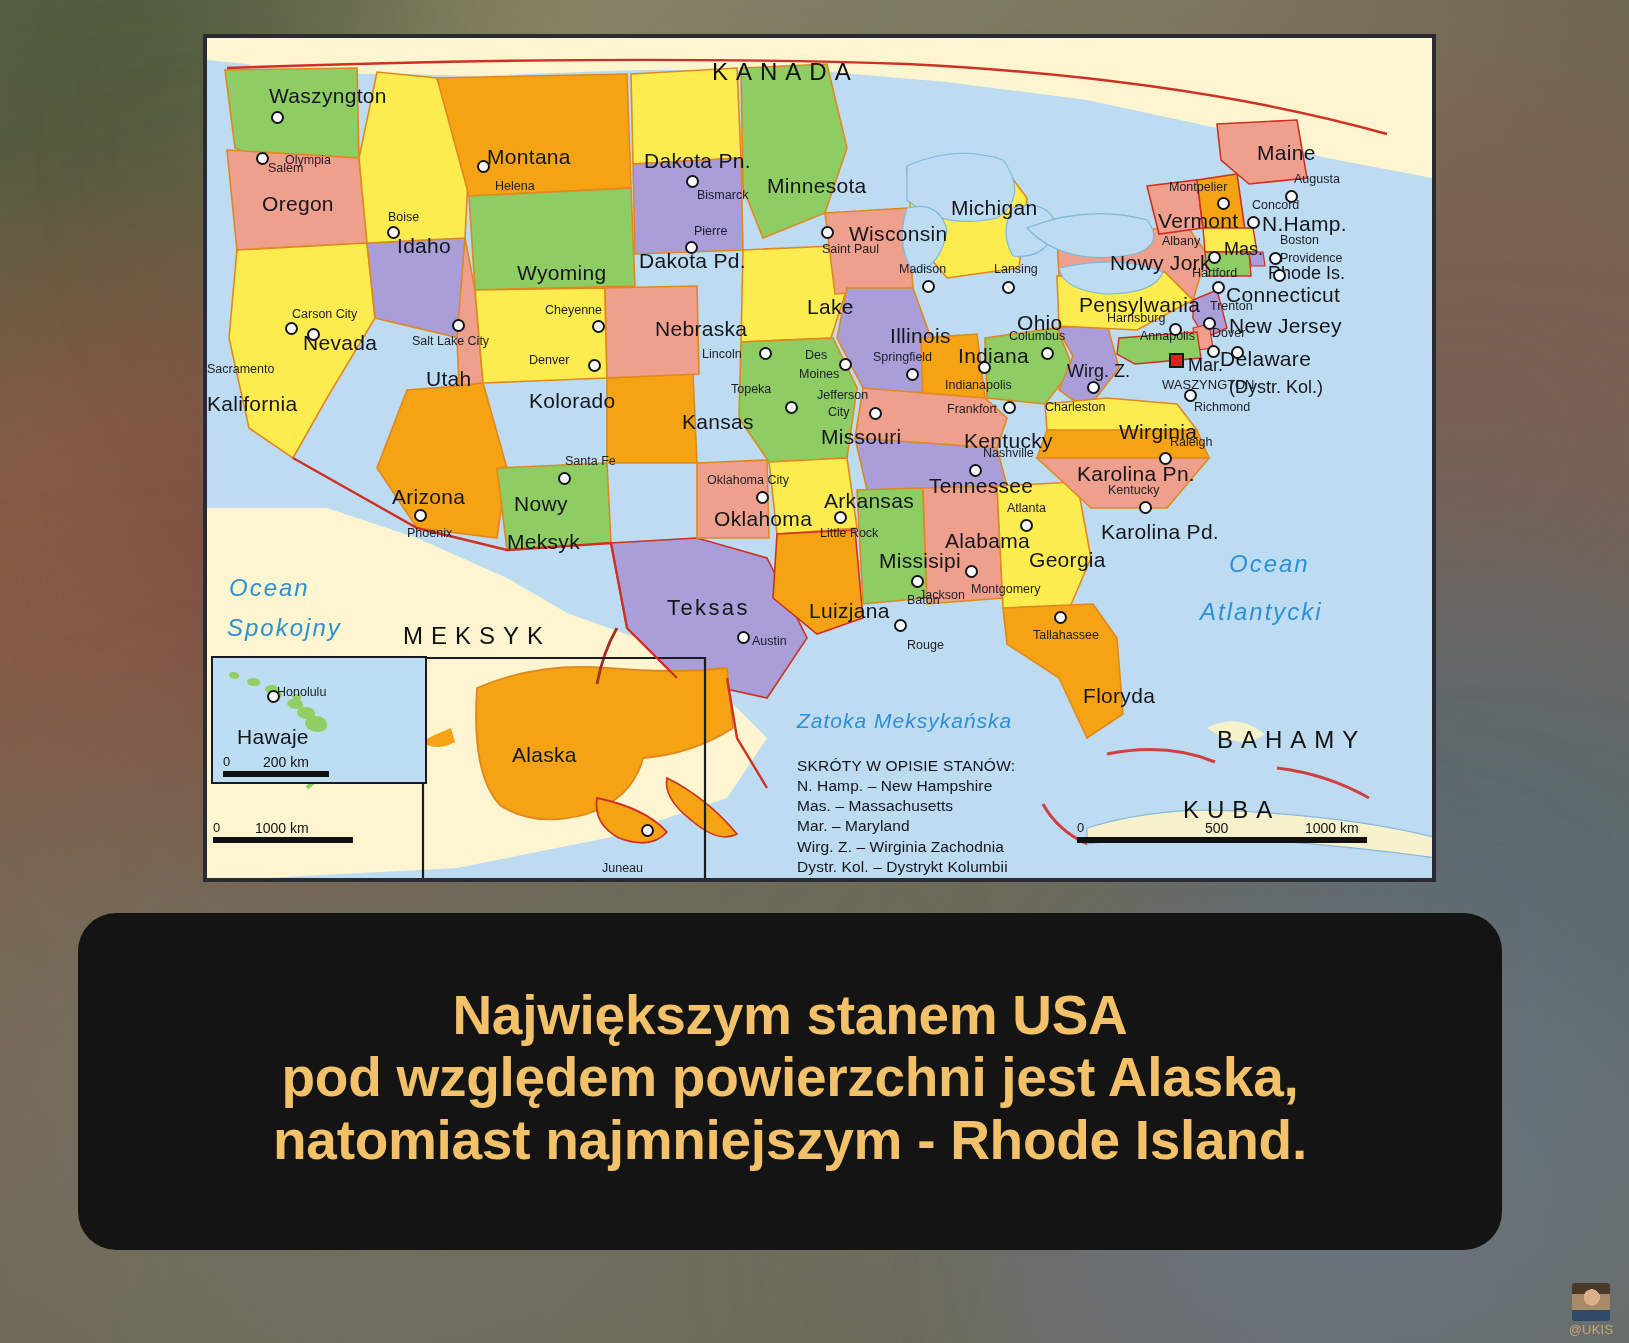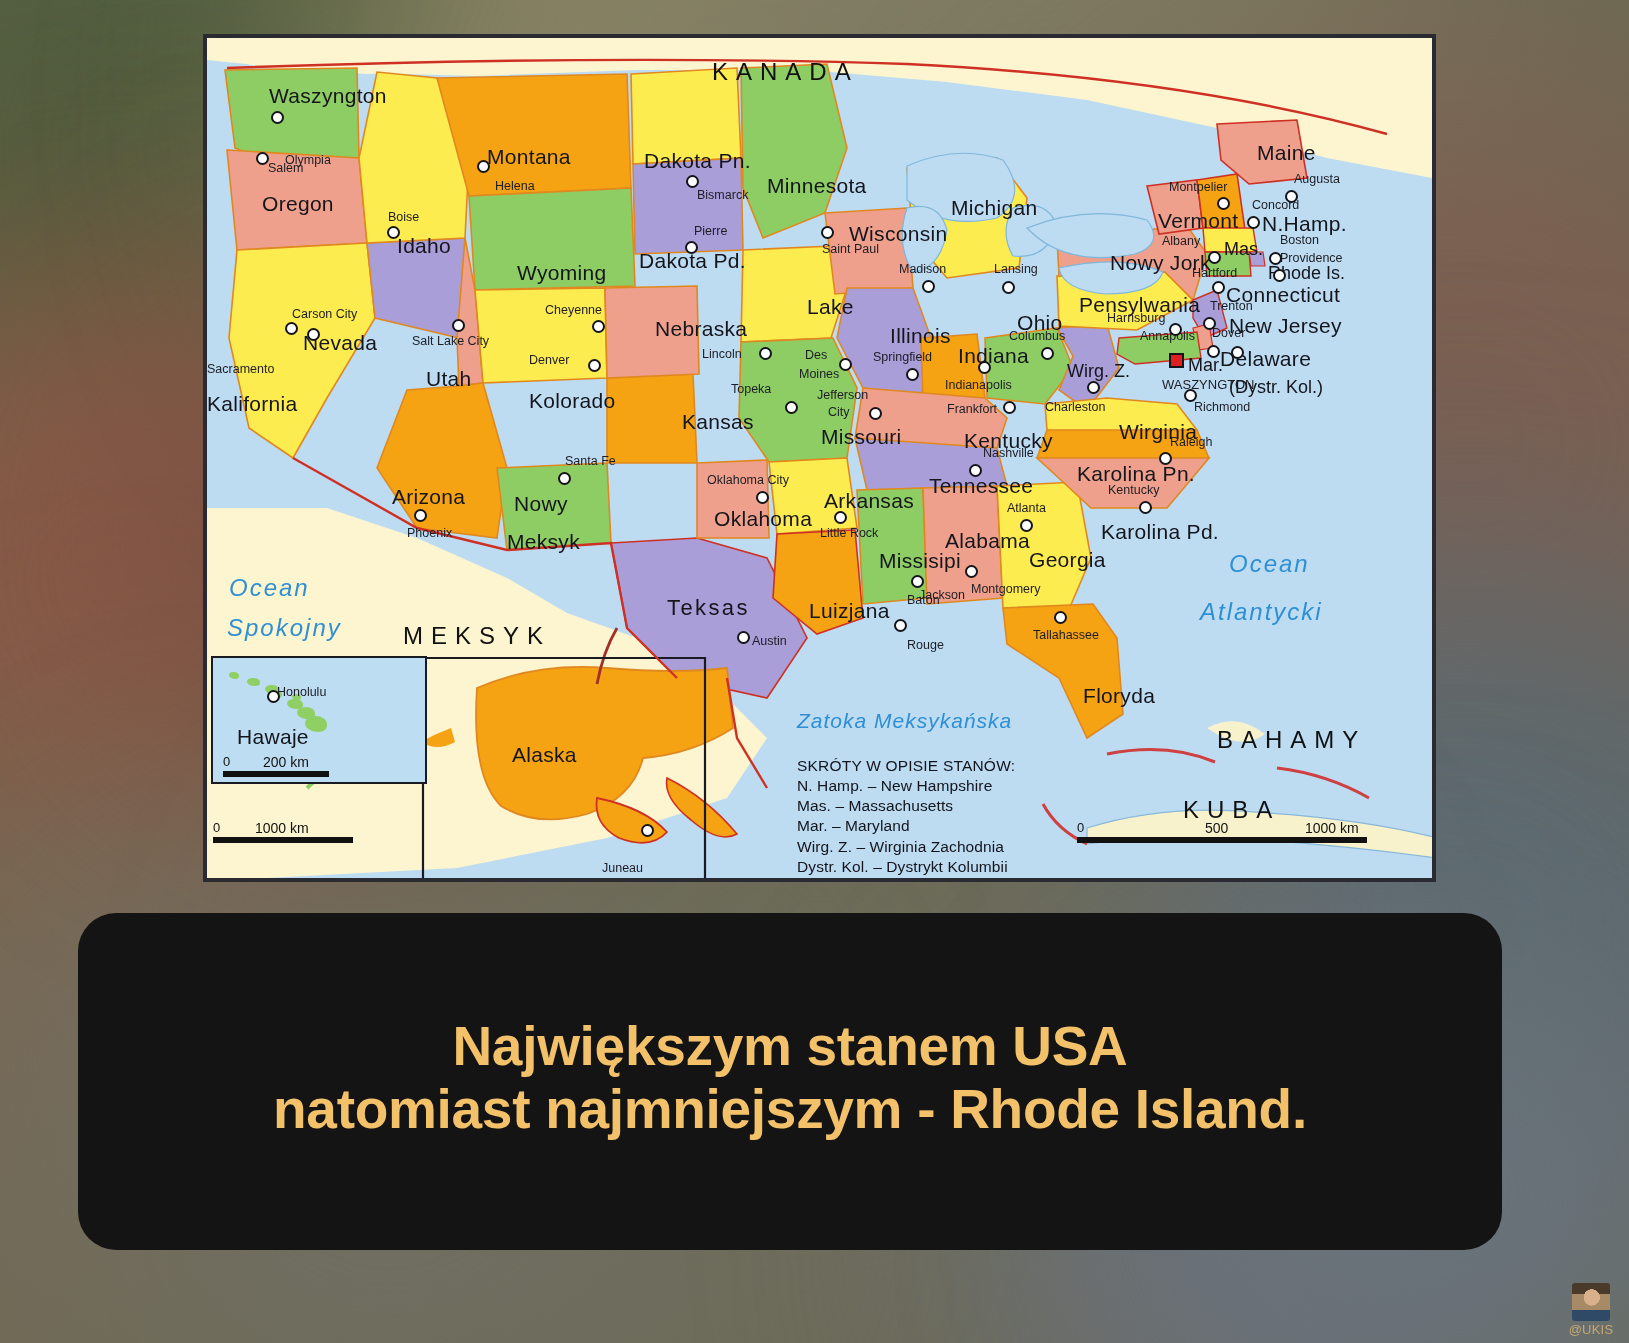--- a/index.html
+++ b/index.html
@@ -431,19 +431,20 @@
     <div class="rw">N. Hamp. – New Hampshire</div>
     <div class="rw">Mas. – Massachusetts</div>
     <div class="rw">Mar. – Maryland</div>
     <div class="rw">Wirg. Z. – Wirginia Zachodnia</div>
     <div class="rw">Dystr. Kol. – Dystrykt Kolumbii</div>
   </div>
 </div>
 
 <div id="caption-box">
   <div class="line">Największym stanem USA</div>
+  <div class="line">pod względem powierzchni jest Alaska,</div>
   <div class="line">natomiast najmniejszym - Rhode Island.</div>
 </div>
 
 <div id="watermark">
   <div class="av"></div>
   <div class="tag">@UKIS</div>
 </div>
 
 </body></html>

